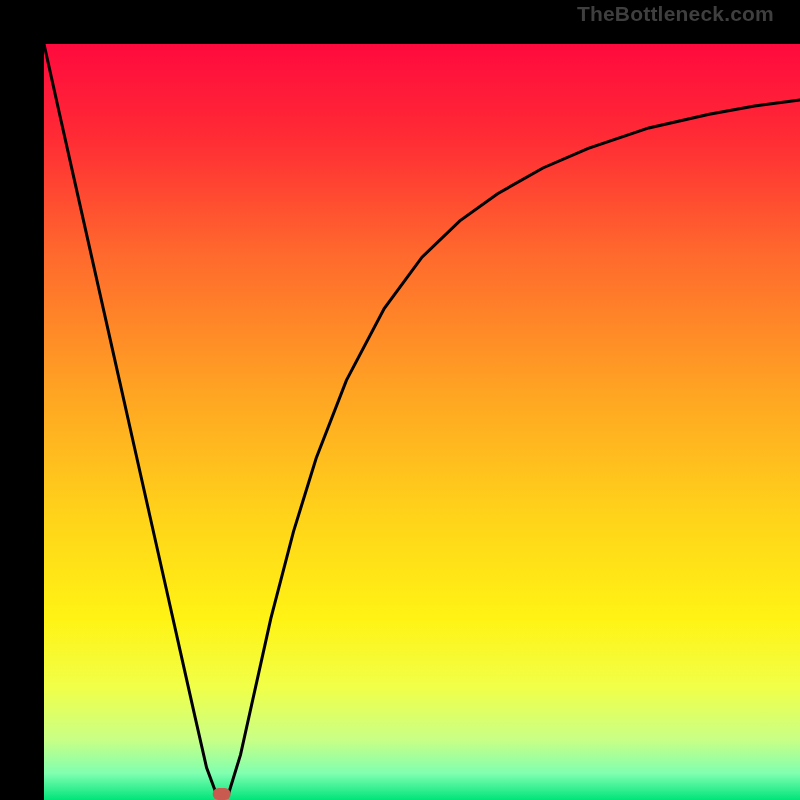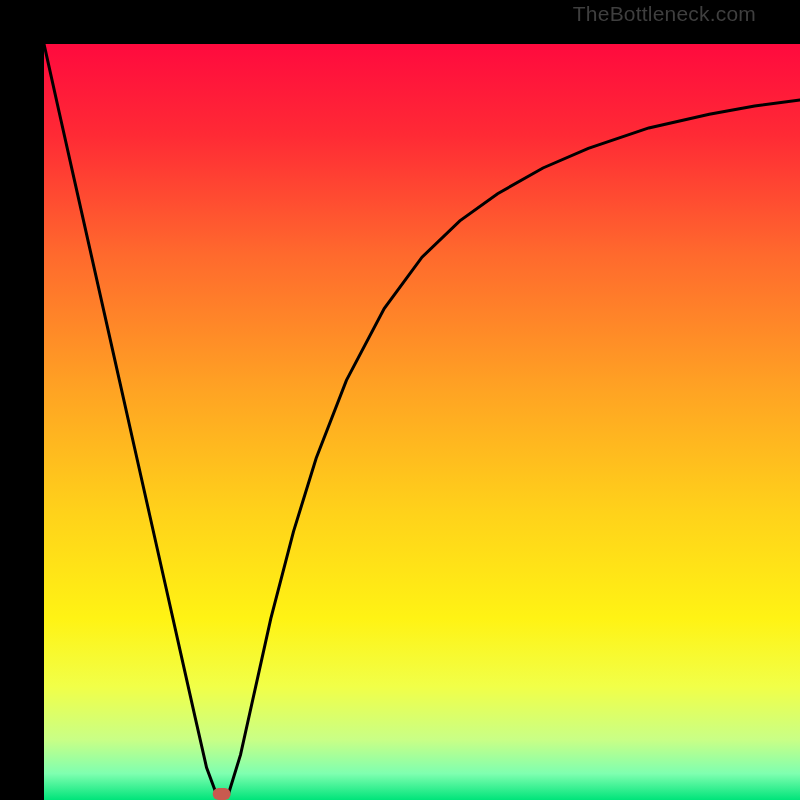--- a/index.html
+++ b/index.html
@@ -23,24 +23,24 @@
   .plot {
     position: absolute;
     top: 22px;
     left: 22px;
     width: 756px;
     height: 756px;
   }
   .watermark {
     position: absolute;
     top: 2px;
-    right: 44px;
+    right: 26px;
     color: #3f3f3f;
     font-size: 21px;
-    font-weight: 400;
+    font-weight: 700;
     letter-spacing: 0.2px;
     z-index: 5;
   }
 </style>
 </head>
 <body>
 
 <div class="watermark">TheBottleneck.com</div>
 
 <div class="frame">

